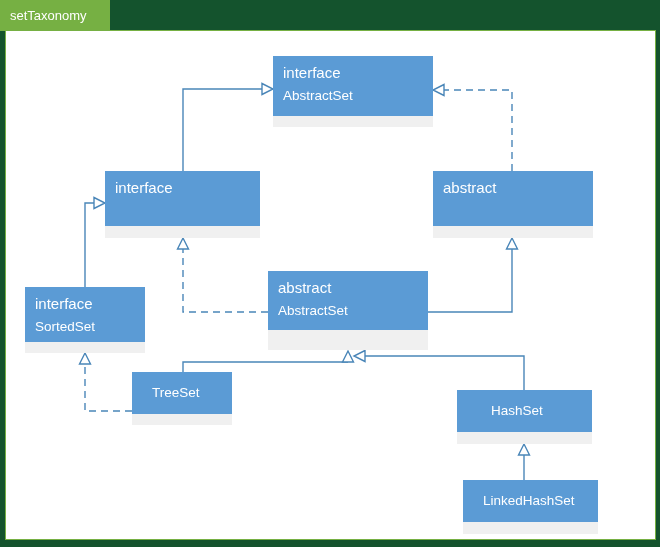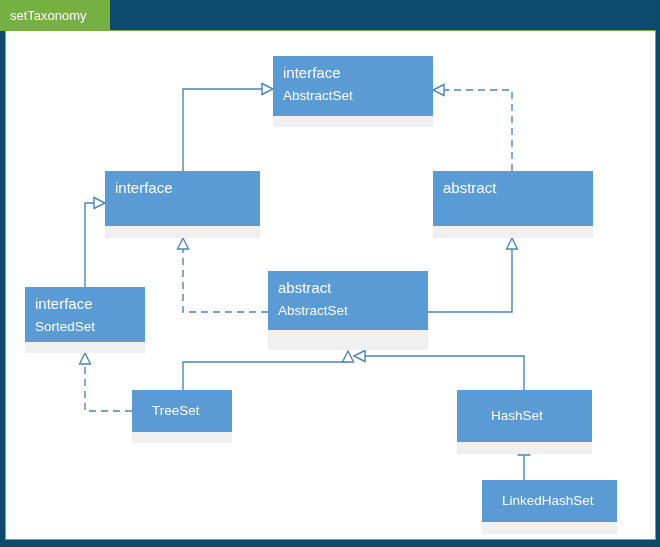--- a/index.html
+++ b/index.html
@@ -7,21 +7,21 @@
     padding: 0;
     background: #ffffff;
   }
   body {
     font-family: "Liberation Sans", sans-serif;
   }
   #canvas {
     position: relative;
     width: 660px;
     height: 547px;
-    background: #0c4a6e;
+    background: #14532d;
     overflow: hidden;
   }
   
   #tab {
     position: absolute;
     left: 0px;
     top: 0px;
     width: 110px;
     height: 31px;
     background: #76b043;
@@ -180,34 +180,34 @@
   </div>
 
   <div class="node" style="left:268px; top:271px; width:160px;">
     <div class="body" style="height:59px;">
       <div class="stereo">abstract</div>
       <div class="nm">AbstractSet</div>
     </div>
     <div class="foot" style="height:20px;"></div>
   </div>
 
-  <div class="node simple" style="left:132px; top:390px; width:100px;">
+  <div class="node simple" style="left:132px; top:372px; width:100px;">
     <div class="body" style="height:42px;">
       <div class="nm">TreeSet</div>
     </div>
     <div class="foot" style="height:11px;"></div>
   </div>
 
   <div class="node simple" style="left:457px; top:390px; width:135px;">
-    <div class="body" style="height:52px;padding-left:24px;">
+    <div class="body" style="height:42px;padding-left:24px;">
       <div class="nm">HashSet</div>
     </div>
     <div class="foot" style="height:12px;"></div>
   </div>
 
-  <div class="node simple" style="left:482px; top:480px; width:135px;">
+  <div class="node simple" style="left:463px; top:480px; width:135px;">
     <div class="body" style="height:42px;">
       <div class="nm">LinkedHashSet</div>
     </div>
     <div class="foot" style="height:12px;"></div>
   </div>
 
 </div>
 
 </body></html>

